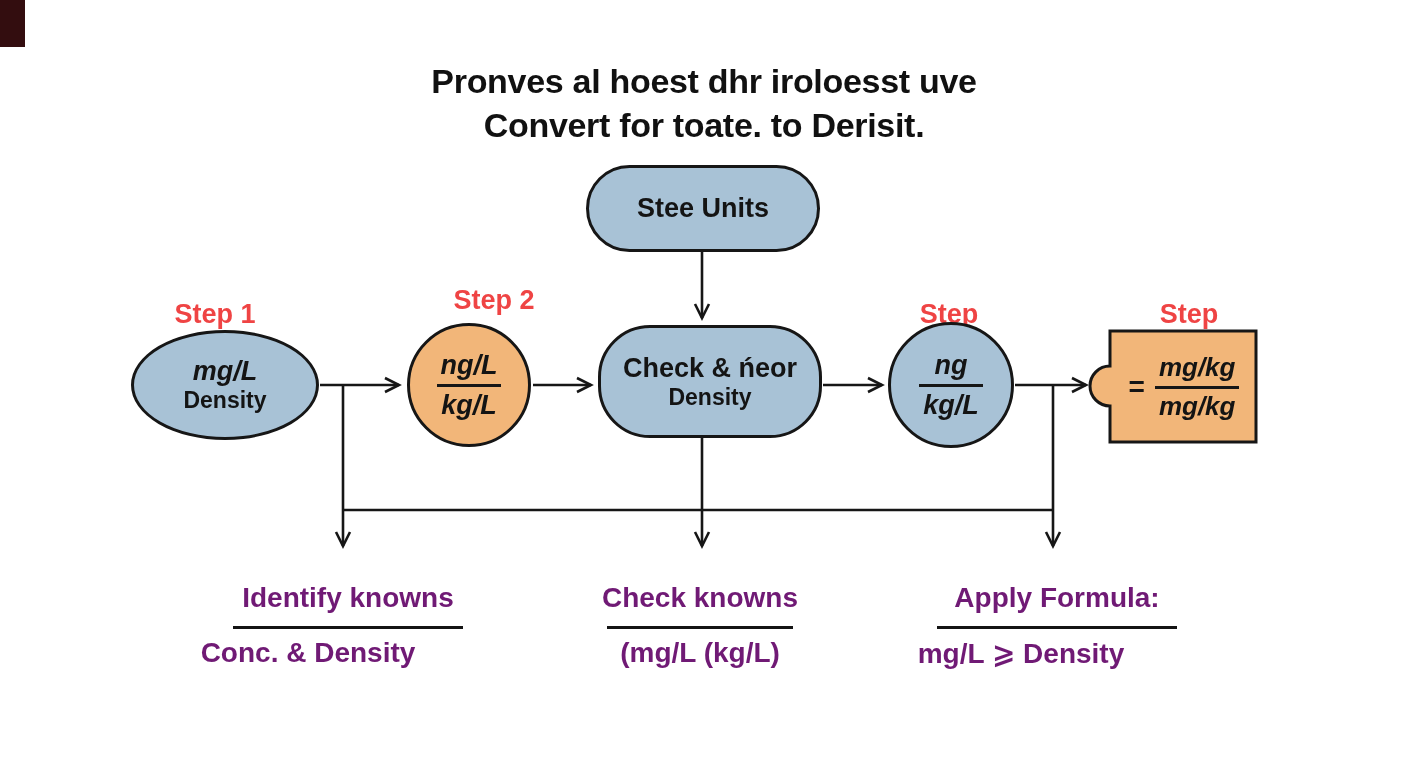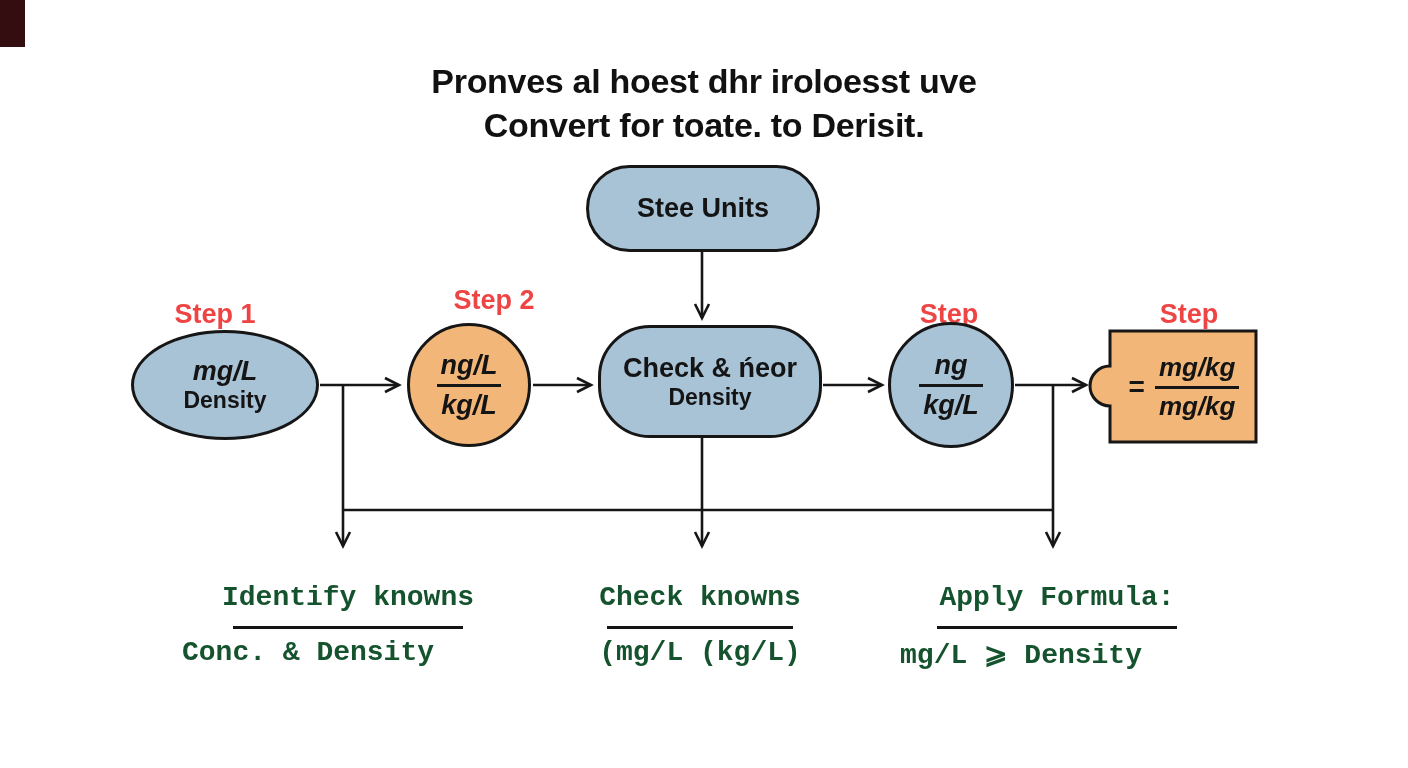--- a/index.html
+++ b/index.html
@@ -29,21 +29,21 @@
   .node-main { font-weight:bold; font-size:27px; }
 
   .fraction { display:flex; flex-direction:column; align-items:center; }
   .fraction .num, .fraction .den { font-style:italic; font-weight:bold; font-size:27px; line-height:1.2; padding:0 4px; }
   .fraction .bar { height:3px; background:#161616; align-self:stretch; margin:2px 0; }
 
   .result-content { display:flex; flex-direction:row; align-items:center; justify-content:center; gap:10px; }
   .result-content .eq { font-weight:bold; font-size:28px; }
   .result-content .num, .result-content .den { font-size:26px;text-align:center; }
 
-  .foot-title, .foot-detail { font-weight:bold; font-size:28px; color:#14532d;font-family:Liberation Mono, monospace; }
+  .foot-title, .foot-detail { font-weight:bold; font-size:28px; color:#701a75; }
   .foot-rule { height:3px; background:#141414; }
 
   svg.connectors { position:absolute; left:0; top:0; }
 </style>
 </head>
 <body>
 
 <div class="stage">
 
   <div class="abs corner-mark" style="background: rgb(51, 13, 15);"></div>

